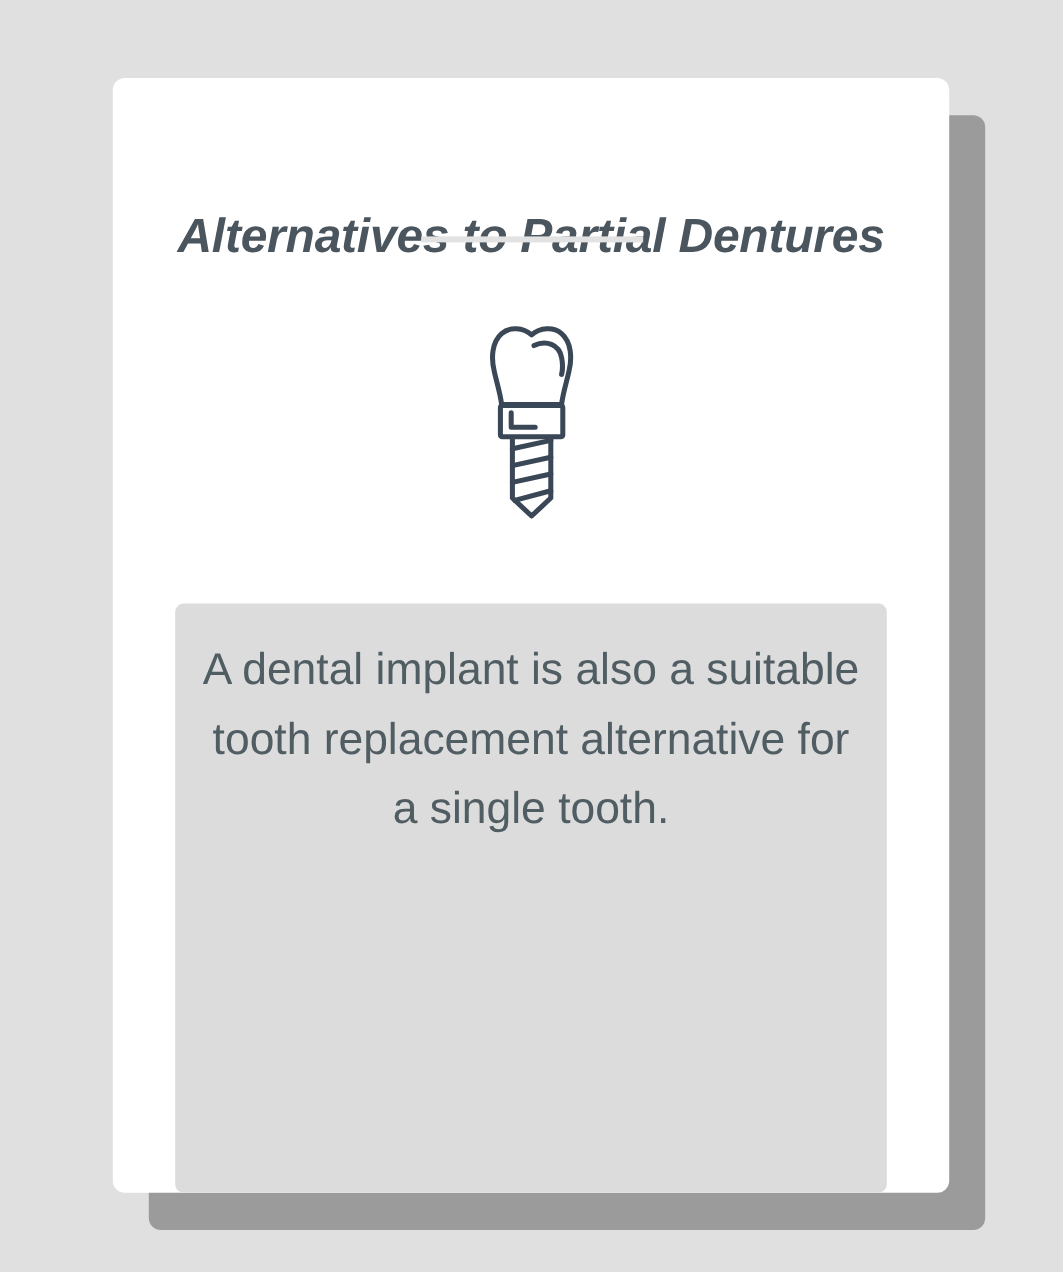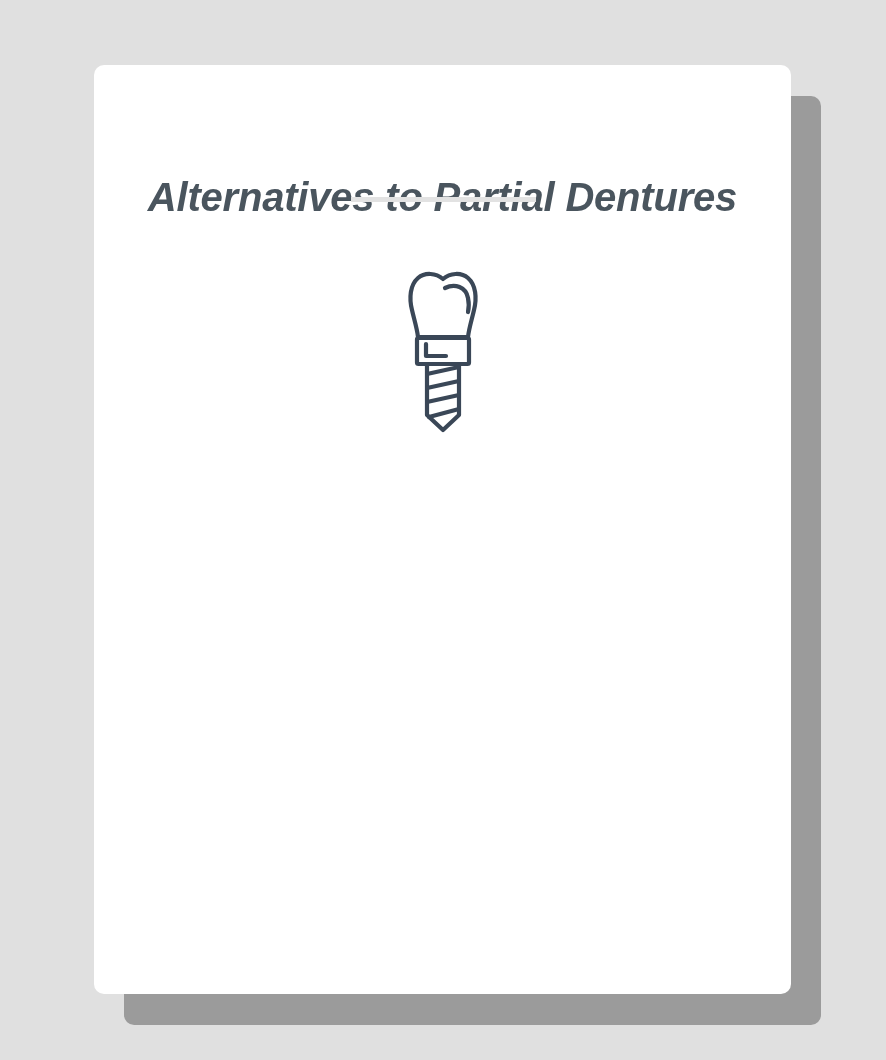--- a/index.html
+++ b/index.html
@@ -142,15 +142,18 @@
 
         <path d="M29 95 L29 145 L45 160 L61 145 L61 95"></path>
 
         <path d="M29 104 L61 97"></path>
         <path d="M29 118 L61 111"></path>
         <path d="M29 132 L61 125"></path>
         <path d="M31 147 L61 139"></path>
       </svg>
     </div>
 
+    <div class="info-panel">
+      <div class="info-text">A dental implant is also a suitable tooth replacement alternative for a single tooth.</div>
+    </div>
 
   </div>
 </div>
 
 </body></html>

